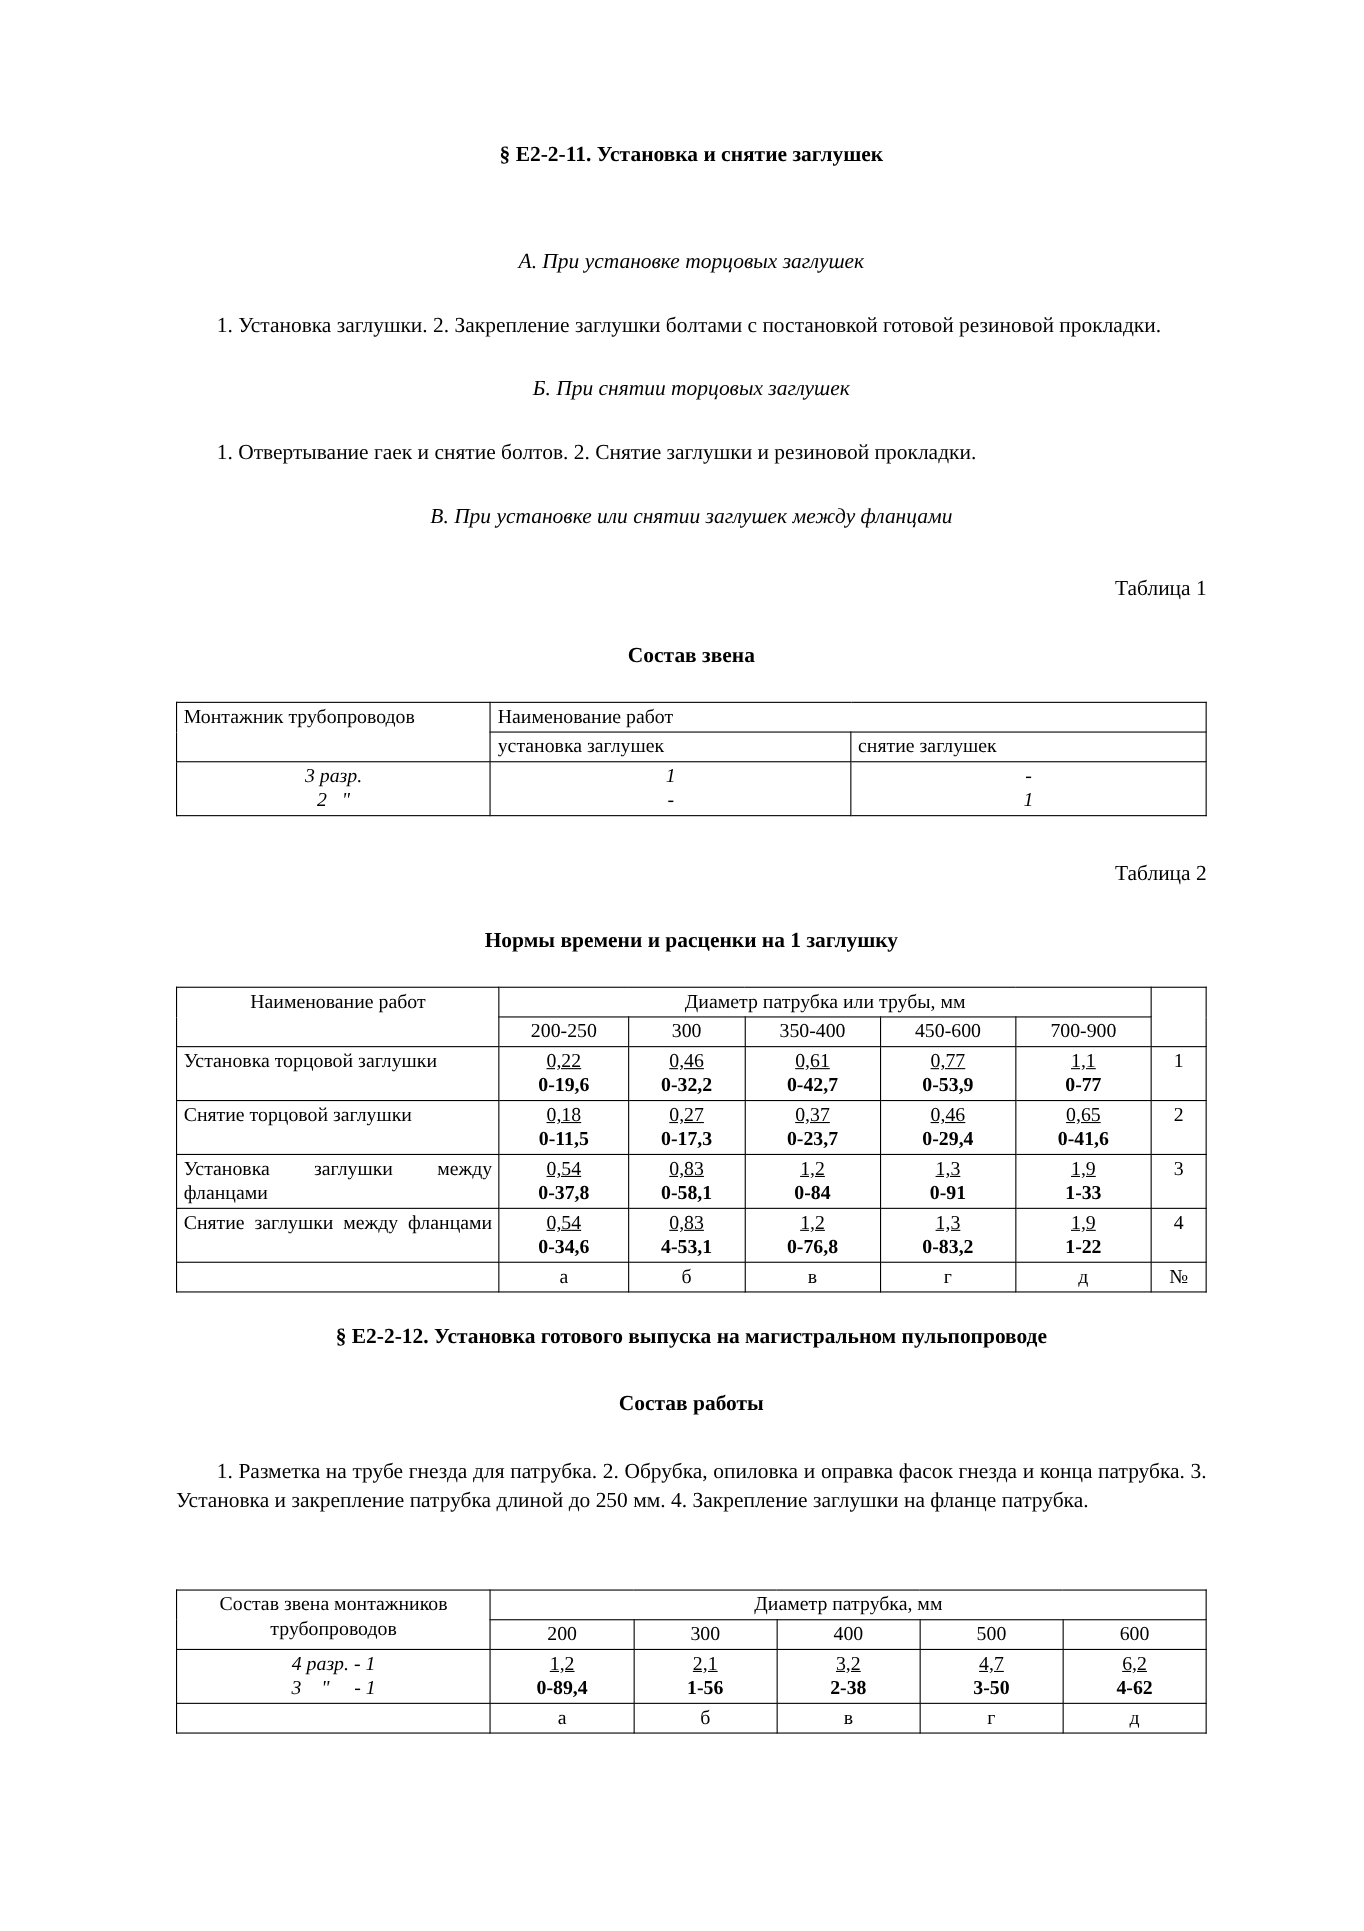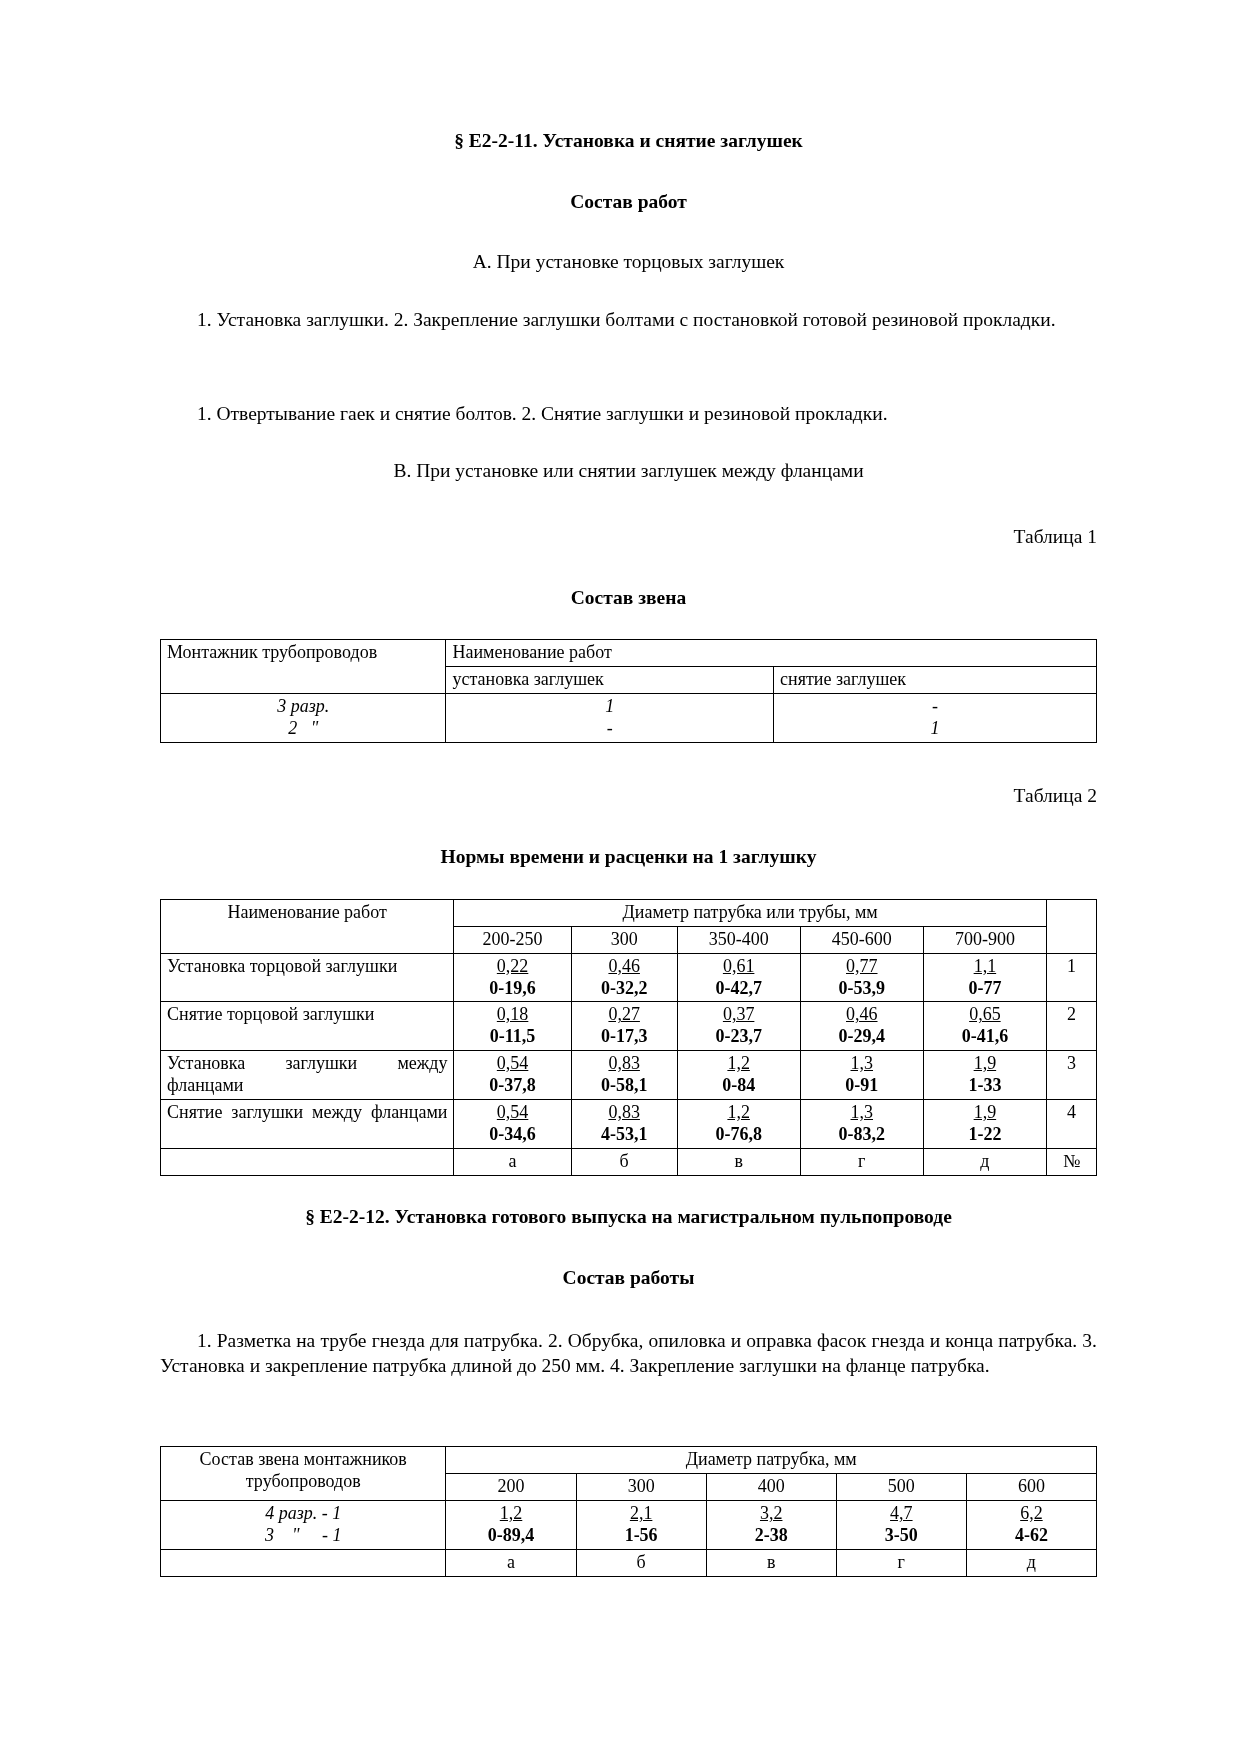--- a/index.html
+++ b/index.html
@@ -29,20 +29,21 @@
     line-height: 1.2;
   }
   .h-section {
     text-align: center;
     font-weight: bold;
     font-size: 19.5px;
     margin: 0 0 0 0;
   }
   .subhead-italic {
     text-align: center;
+    font-style: italic;
     font-size: 19.5px;
     font-weight: normal;
   }
   p.body {
     font-size: 19.5px;
     line-height: 1.30;
     text-align: justify;
     text-indent: 37px;
     margin: 0;
     hyphens: none;
@@ -100,32 +101,32 @@
 </style>
 </head>
 <body>
 
 <div class="page">
 
   <div class="h-section">§ Е2-2-11. Установка и снятие заглушек</div>
 
   <div class="gap-38"></div>
 
-  <div class="h-center">Состав работ</div>
 
   <div class="gap-38"></div>
 
   <div class="subhead-italic">А. При установке торцовых заглушек</div>
 
   <div class="gap-34"></div>
 
   <p class="body">1. Установка заглушки. 2. Закрепление заглушки болтами с постановкой готовой резиновой прокладки.</p>
 
   <div class="gap-34"></div>
 
+  <div class="subhead-italic">Б. При снятии торцовых заглушек</div>
 
   <div class="gap-34"></div>
 
   <p class="body">1. Отвертывание гаек и снятие болтов. 2. Снятие заглушки и резиновой прокладки.</p>
 
   <div class="gap-34"></div>
 
   <div class="subhead-italic">В. При установке или снятии заглушек между фланцами</div>
 
   <div class="gap-34"></div>

